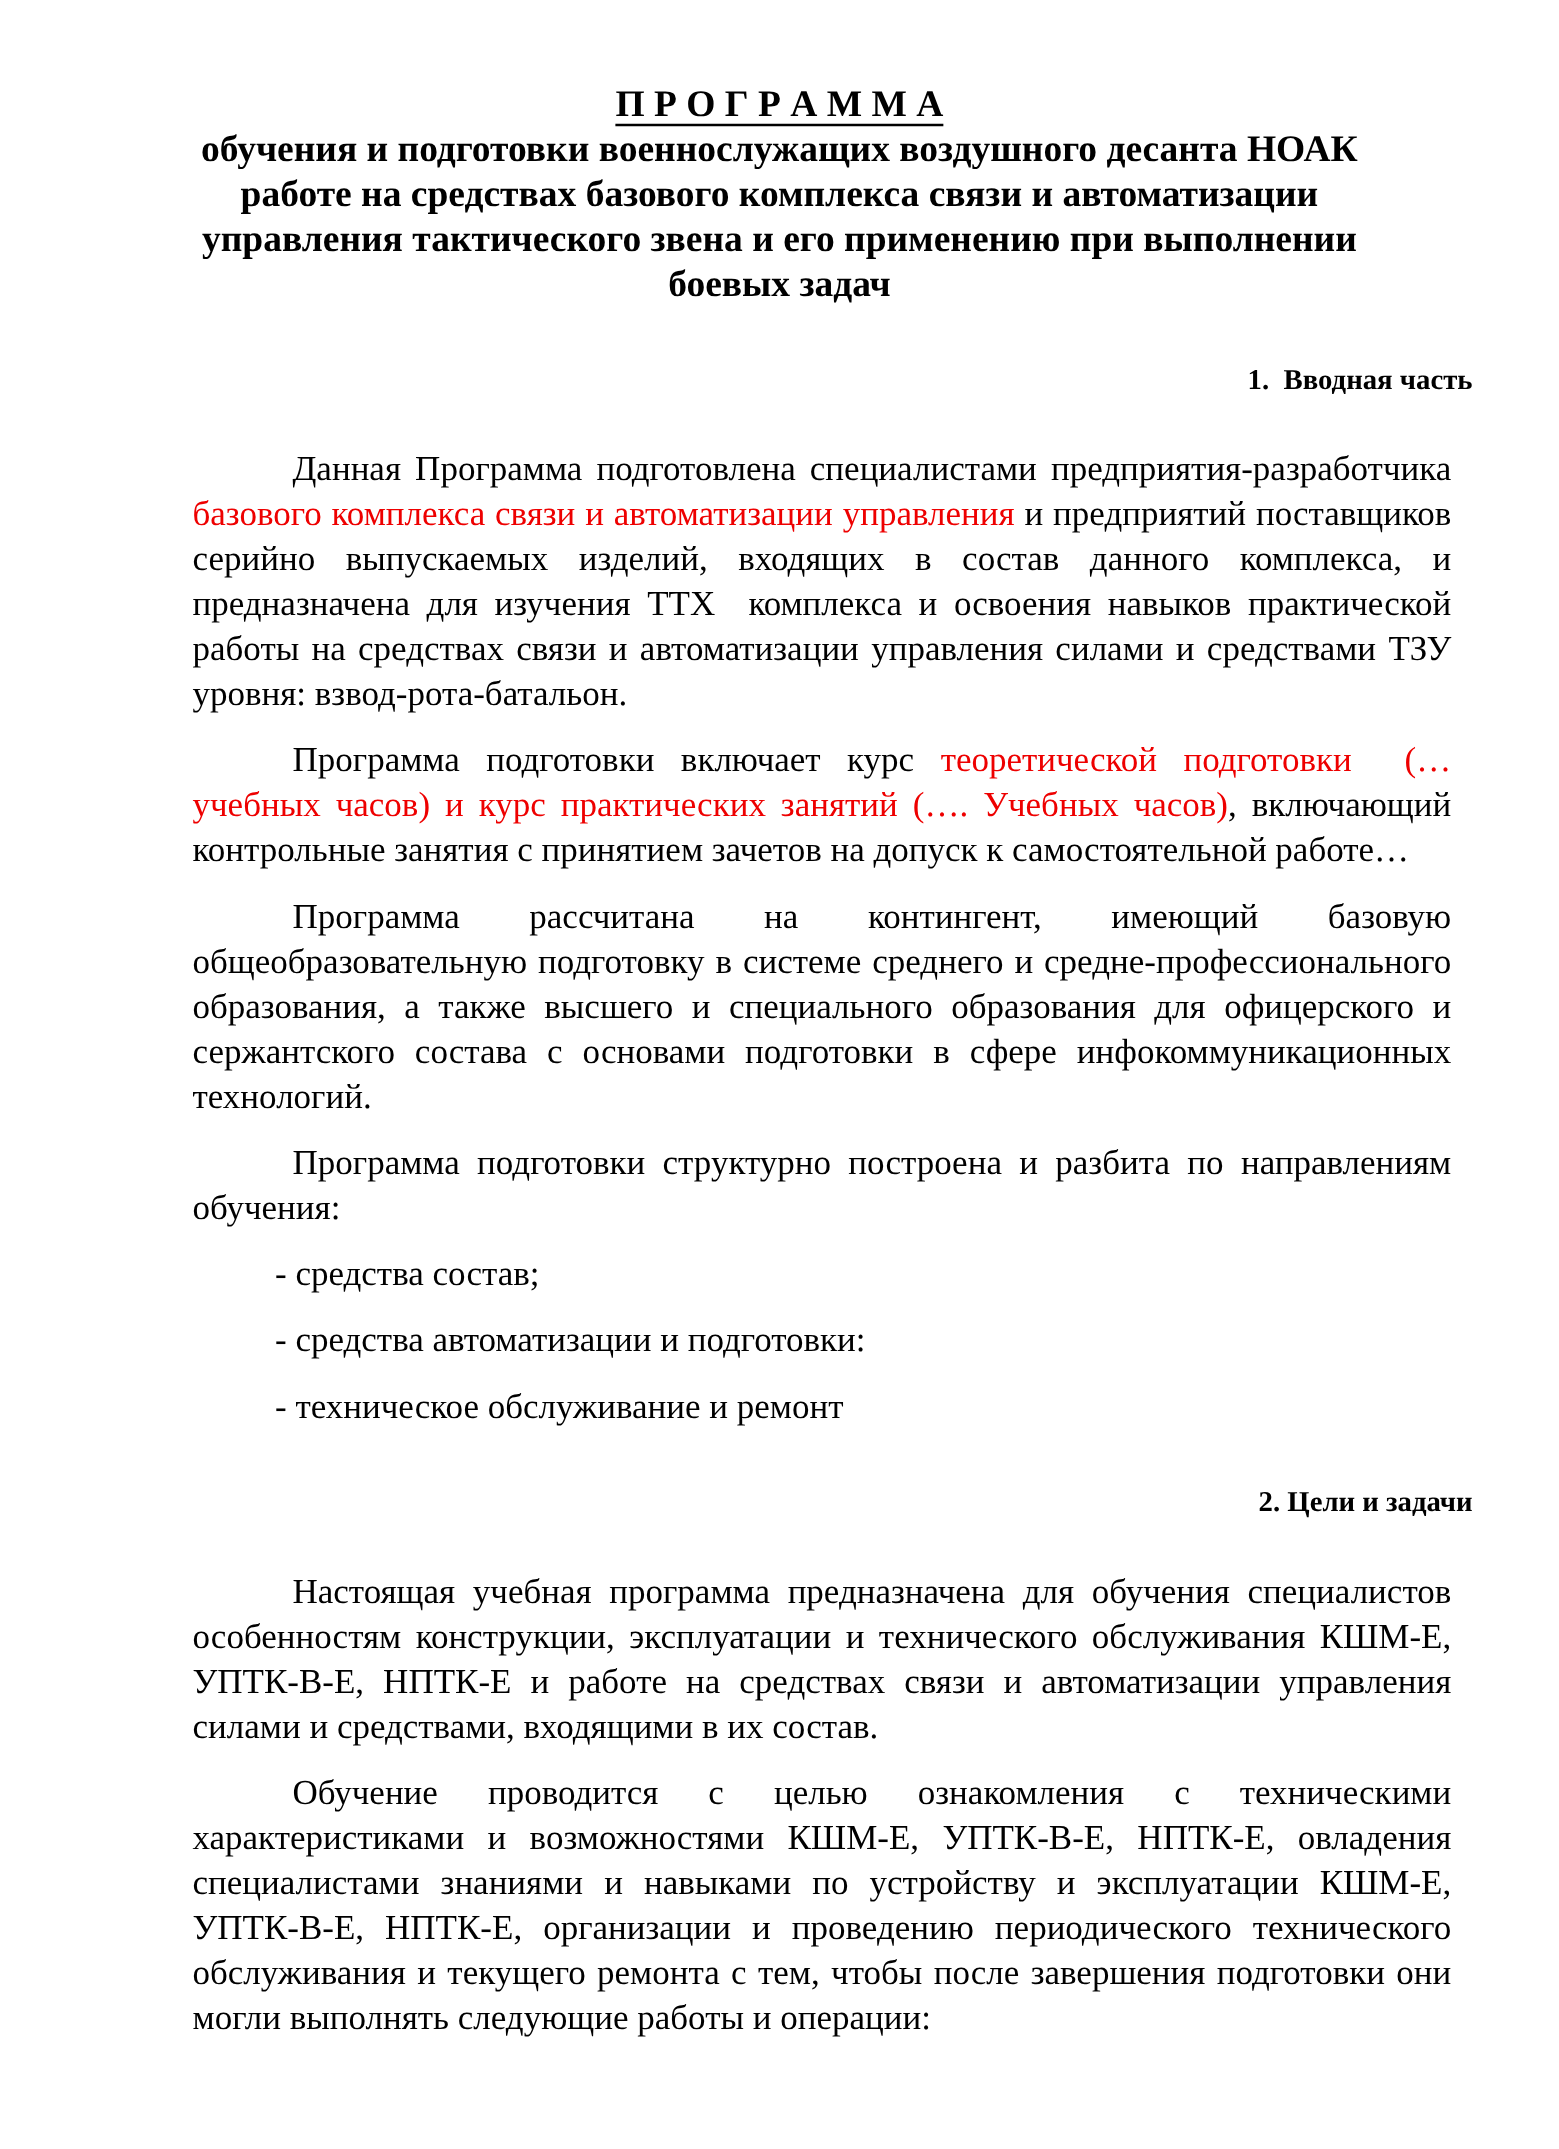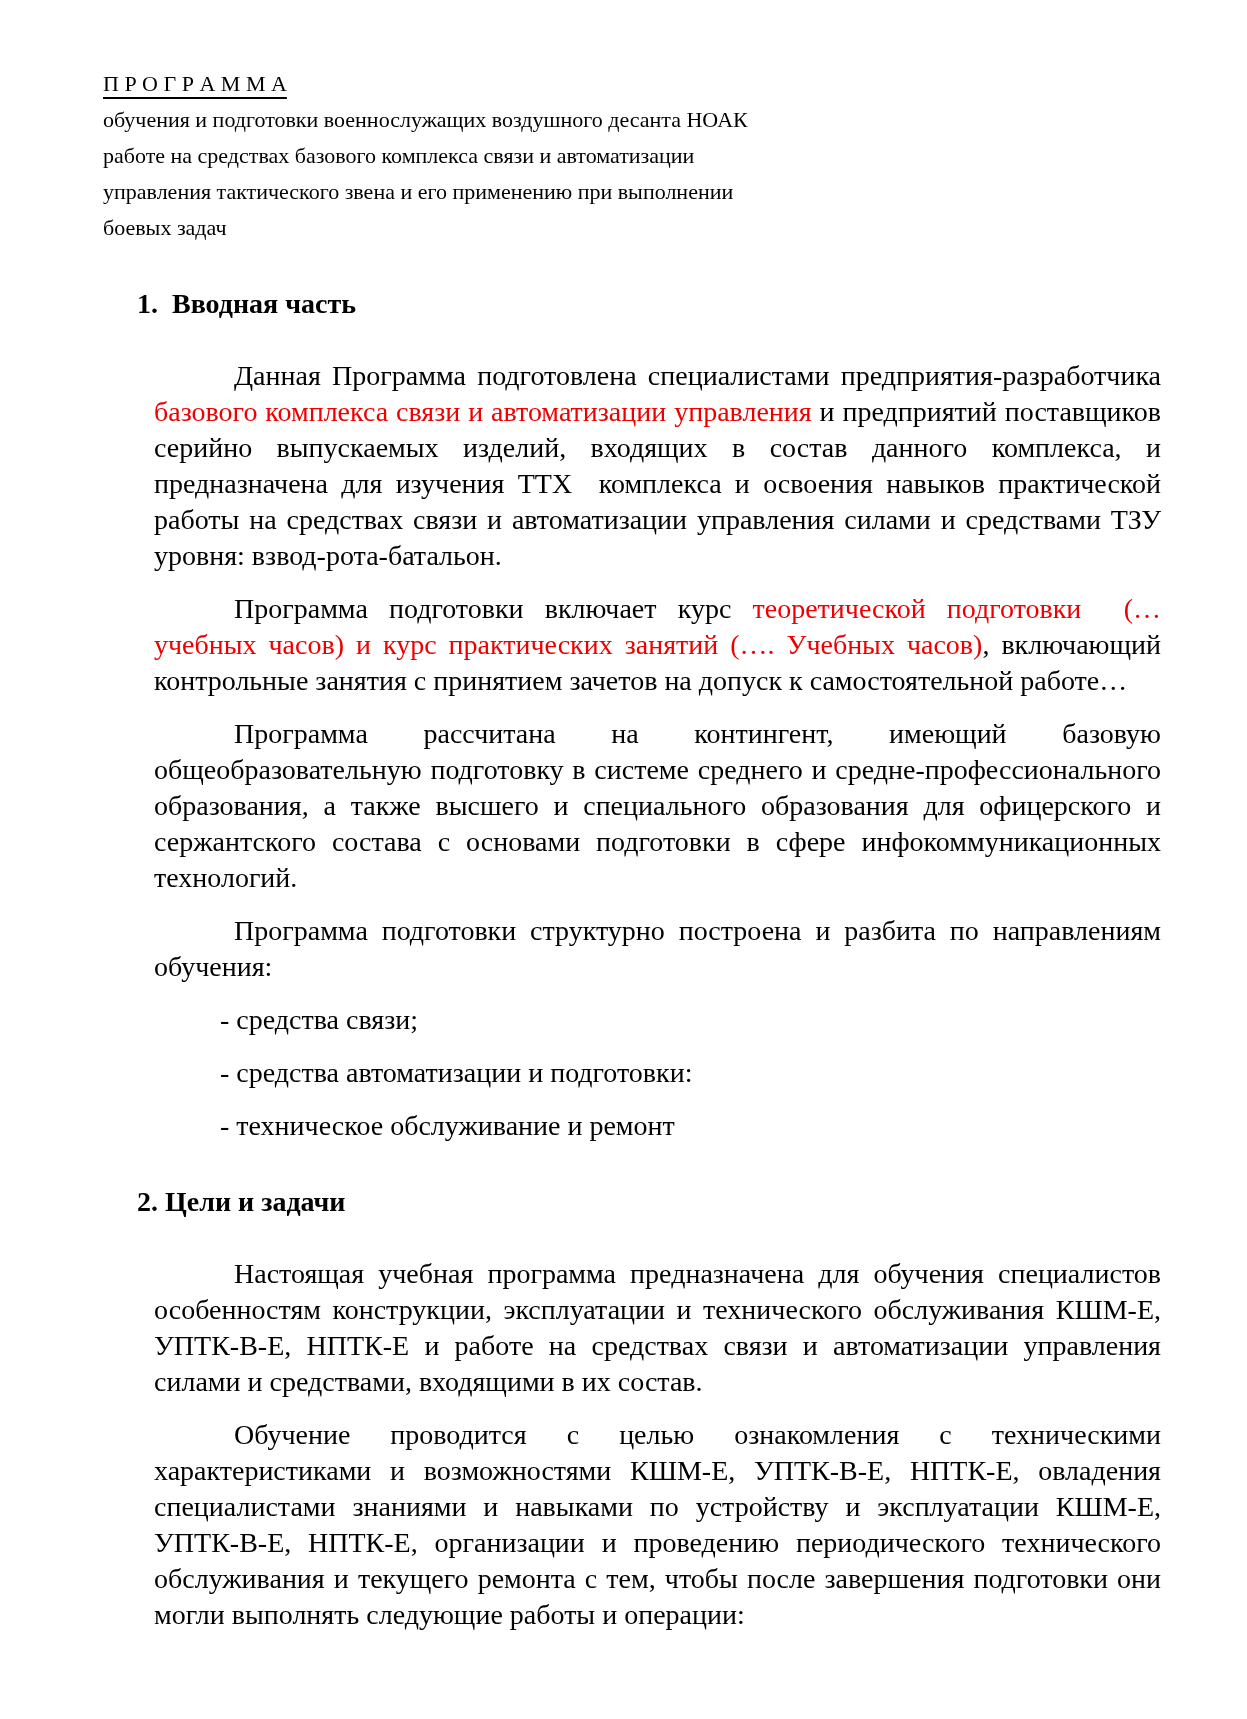--- a/index.html
+++ b/index.html
@@ -12,35 +12,35 @@
     color: #000000;
     font-family: "Liberation Serif", "DejaVu Serif", serif;
     font-size: 28px;
     line-height: 36px;
     padding: 66px 69px 0 137px;
     overflow: hidden;
   }
   .title-block {
     position: relative;
     left: -34px;
-    text-align: left;
-    font-weight: normal;
-    font-size: 22px;
+    text-align: center;
+    font-weight: bold;
+    font-size: 30px;
     line-height: 36px;
   }
   .title-line { white-space: pre; }
   .title-main .u {
     text-decoration: underline;
     text-decoration-thickness: 2px;
     text-underline-offset: 6px;
   }
   .heading {
-    text-align: left;
+    text-align: right;
     font-weight: bold;
-    font-size: 28px;
+    font-size: 23px;
     line-height: 36px;
     margin: 40px 0 36px 0;
     white-space: pre;
   }
   .para {
     margin: 17px;
     text-align: justify;
     text-indent: 80px;
     line-height: 36px;
   }
@@ -63,20 +63,20 @@
         <div class="title-line">управления тактического звена и его применению при выполнении</div>
         <div class="title-line">боевых задач</div>
       </div>
   </header>
   <main id="sections">
       <div class="heading">1.  Вводная часть</div>
       <p class="para indent"><span class="plain">Данная Программа подготовлена специалистами предприятия-разработчика </span><span class="red">базового комплекса связи и автоматизации управления</span><span class="plain"> и предприятий поставщиков серийно выпускаемых изделий, входящих в состав данного комплекса, и предназначена для изучения ТТХ&nbsp; комплекса и освоения навыков практической работы на средствах связи и автоматизации управления силами и средствами ТЗУ уровня: взвод-рота-батальон.</span></p>
       <p class="para indent"><span class="plain">Программа подготовки включает курс </span><span class="red">теоретической подготовки&nbsp; (… учебных часов) и курс практических занятий (…. Учебных часов)</span><span class="plain">, включающий контрольные занятия с принятием зачетов на допуск к самостоятельной работе…</span></p>
       <p class="para indent"><span class="plain">Программа рассчитана на контингент, имеющий базовую общеобразовательную подготовку в системе среднего и средне-профессионального образования, а также высшего и специального образования для офицерского и сержантского состава с основами подготовки в сфере инфокоммуникационных технологий.</span></p>
       <p class="para indent"><span class="plain">Программа подготовки структурно построена и разбита по направлениям обучения:</span></p>
-      <p class="para list-item"><span class="plain">- средства связи;</span></p>
+      <p class="para list-item"><span class="plain">- средства состав;</span></p>
       <p class="para list-item"><span class="plain">- средства автоматизации и подготовки:</span></p>
       <p class="para list-item"><span class="plain">- техническое обслуживание и ремонт</span></p>
       <div class="heading">2. Цели и задачи</div>
       <p class="para indent"><span class="plain">Настоящая учебная программа предназначена для обучения специалистов особенностям конструкции, эксплуатации и технического обслуживания КШМ-Е, УПТК-В-Е, НПТК-Е и работе на средствах связи и автоматизации управления силами и средствами, входящими в их состав.</span></p>
       <p class="para indent"><span class="plain">Обучение проводится с целью ознакомления с техническими характеристиками и возможностями КШМ-Е, УПТК-В-Е, НПТК-Е, овладения специалистами знаниями и навыками по устройству и эксплуатации КШМ-Е, УПТК-В-Е, НПТК-Е, организации и проведению периодического технического обслуживания и текущего ремонта с тем, чтобы после завершения подготовки они могли выполнять следующие работы и операции:</span></p>
     </main>
 </div>
 
 </body></html>

